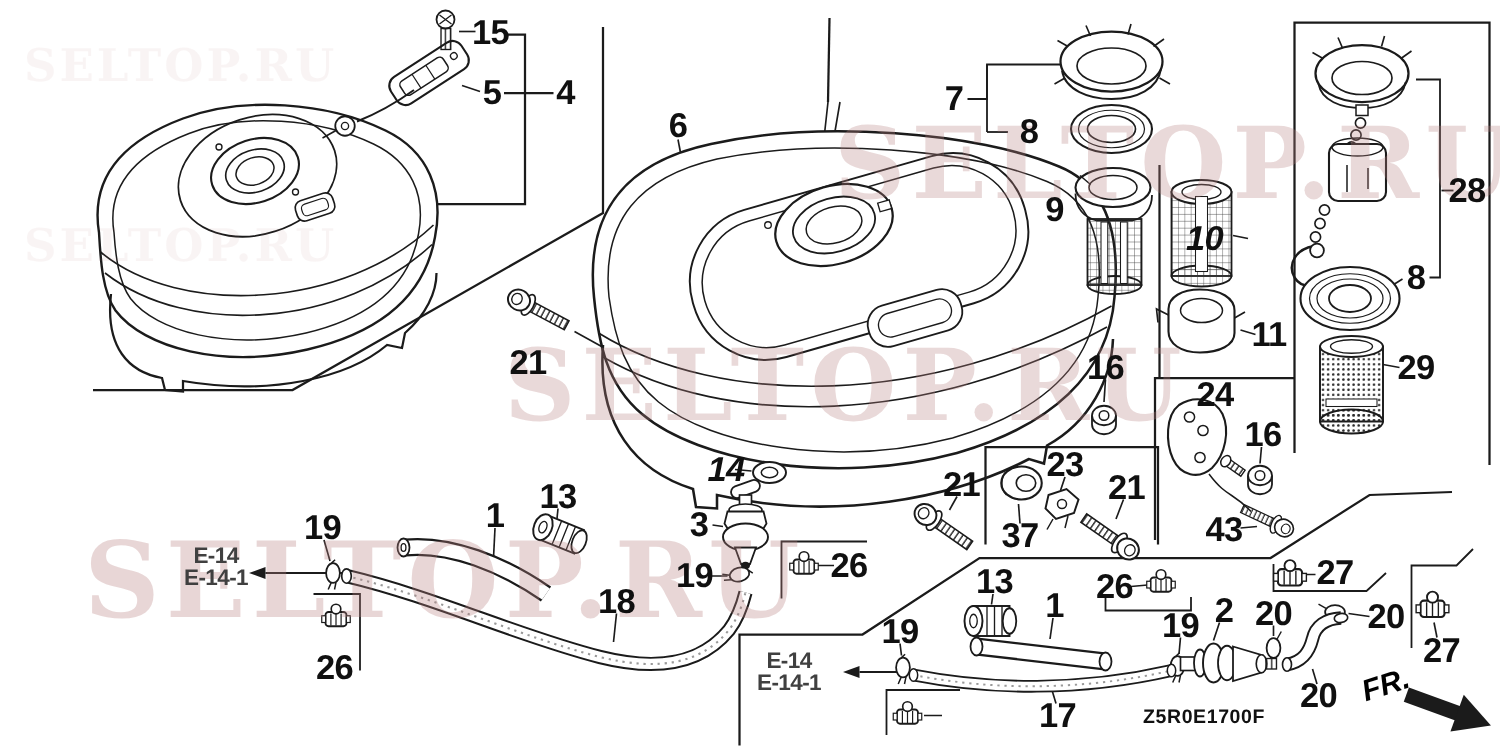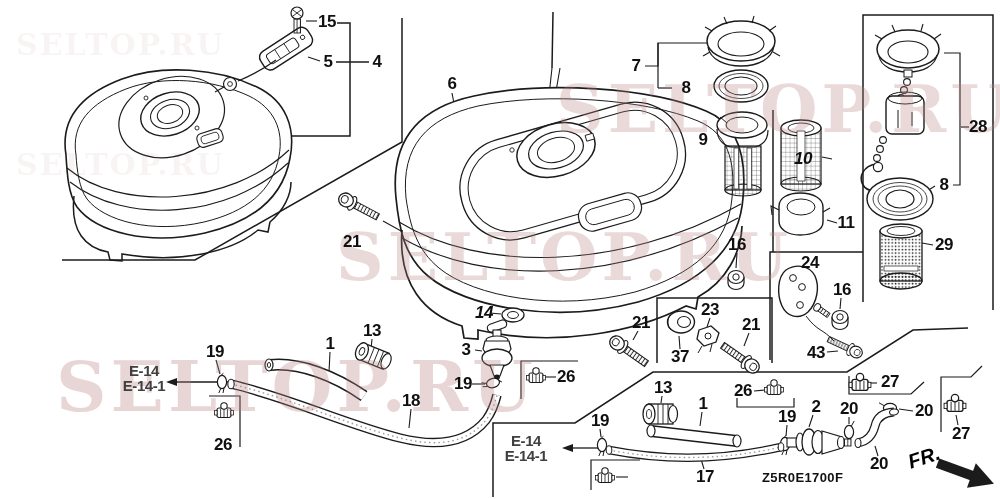--- a/index.html
+++ b/index.html
@@ -1,20 +1,20 @@
 <!DOCTYPE html>
 <html><head>
 <meta charset="utf-8">
 <style>
   html,body{margin:0;padding:0;background:#fff;}
   .stage{position:relative;width:1000px;height:499px;background:#ffffff;overflow:hidden;
          font-family:"Liberation Sans",sans-serif;}
   .stage svg{position:absolute;left:0;top:0;}
   .layer{position:absolute;left:0;top:0;width:100%;height:100%;pointer-events:none;}
-  .callout{position:absolute;transform:translate(-50%,-50%);font-size:17px;font-weight:600;
+  .callout{position:absolute;transform:translate(-50%,-50%);font-size:23px;font-weight:600;
            color:#101010;letter-spacing:-0.5px;white-space:nowrap;text-align:right;}
   .watermark{position:absolute;font-family:"DejaVu Serif",serif;font-weight:bold;
              color:#b98383;white-space:nowrap;line-height:1;}
   .ref-block{position:absolute;width:60px;text-align:center;font-size:15px;font-weight:bold;
              line-height:15px;color:#404040;letter-spacing:-0.4px;}
   .part-code{position:absolute;left:762px;top:470px;font-size:13px;font-weight:600;
              color:#111;letter-spacing:0.4px;}
   .fr-label{position:absolute;left:908px;top:446px;font-size:20px;font-weight:bold;
             font-style:italic;color:#000;transform:rotate(-18deg);}
 </style>

